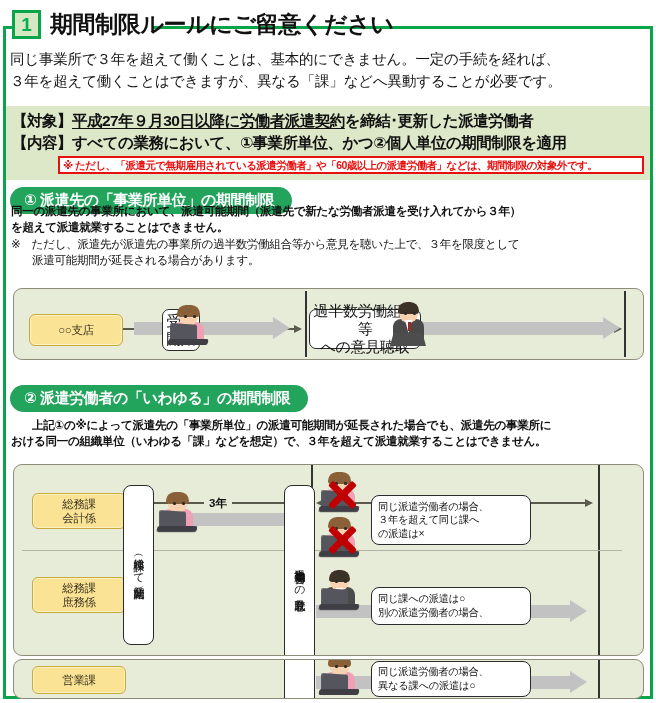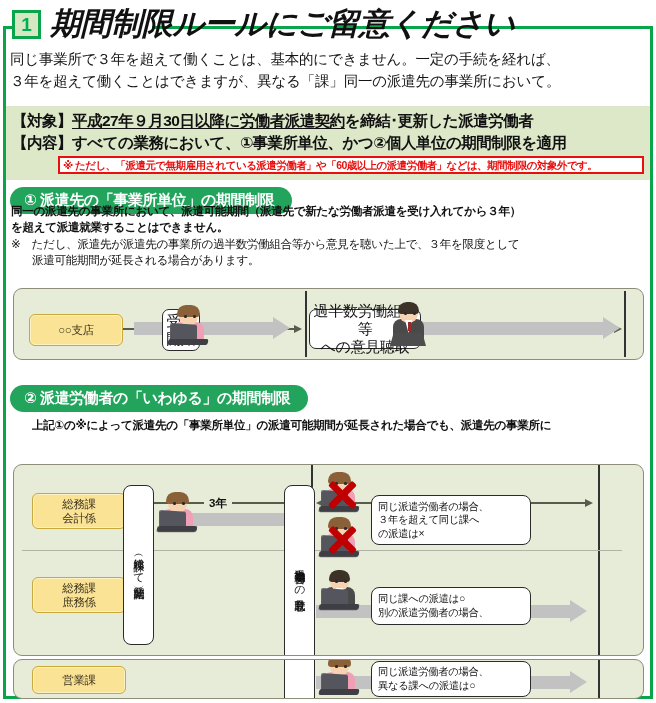--- a/index.html
+++ b/index.html
@@ -27,23 +27,22 @@
     position:absolute;left:12px;top:4px;height:40px;
     display:flex;align-items:center;gap:9px;z-index:4;
   }
   .num-badge{
     width:29px;height:29px;box-sizing:border-box;
     border:3px solid #0aa44a;background:#d5e8c3;
     display:flex;align-items:center;justify-content:center;
     font-size:19px;font-weight:bold;color:#00b050;line-height:1;
   }
   .title-text{
-    font-size:31px;font-weight:bold;color:#111;letter-spacing:-0.4px;
+    font-size:23px;font-weight:bold;color:#111;letter-spacing:-0.4px;
     white-space:nowrap;
-    font-style:italic;
   }
 
   
   .lead{
     position:absolute;left:10px;right:10px;top:48px;
     font-size:14.5px;line-height:1.55;color:#141414;
     letter-spacing:-0.2px;
   }
   .lead div{white-space:nowrap;}
 
@@ -192,21 +191,21 @@
   <div class="frame-top-left"></div>
   <div class="frame-top-right"></div>
 
   <div class="title-row">
     <div class="num-badge">1</div>
     <div class="title-text">期間制限ルールにご留意ください</div>
   </div>
 
   <div class="lead">
     <div>同じ事業所で３年を超えて働くことは、基本的にできません。一定の手続を経れば、</div>
-    <div>３年を超えて働くことはできますが、異なる「課」同一の派遣先の事業所において。</div>
+    <div>３年を超えて働くことはできますが、異なる「課」などへ異動することが必要です。</div>
   </div>
 
   <div class="band">
     <div class="band-line"><span>【対象】</span><span class="u">平成27年９月30日以降に労働者派遣契約</span><span>を締結･更新した派遣労働者</span></div>
     <div class="band-line"><span>【内容】</span><span>すべての業務において、①事業所単位、かつ②個人単位の期間制限を適用</span></div>
     <div class="note-box">
       <span>※ ただし、「派遣元で無期雇用されている派遣労働者」や「60歳以上の派遣労働者」などは、期間制限の対象外です。</span>
     </div>
   </div>
 
@@ -272,20 +271,21 @@
       <div class="p-body m"></div>
       <div class="p-shirt"></div>
       <div class="p-tie"></div>
       <div class="podium"></div>
     </div>
   </div>
 
   <div class="pill" id="pill2">② 派遣労働者の「いわゆる」の期間制限</div>
   <div class="sect-body" id="body2">
     <div class="bold indent">上記①の※によって派遣先の「事業所単位」の派遣可能期間が延長された場合でも、派遣先の事業所に</div>
+    <div class="bold">おける同一の組織単位（いわゆる「課」などを想定）で、３年を超えて派遣就業することはできません。</div>
   </div>
 
   <div class="panel" id="panelA">
     <div class="yr" style="left:115px;width:178px;top:4px;">
       <div class="ah-l"></div>
       <div class="ln"></div>
       <div class="lbl">3年</div>
       <div class="ln"></div>
       <div class="ah-r"></div>
     </div>

